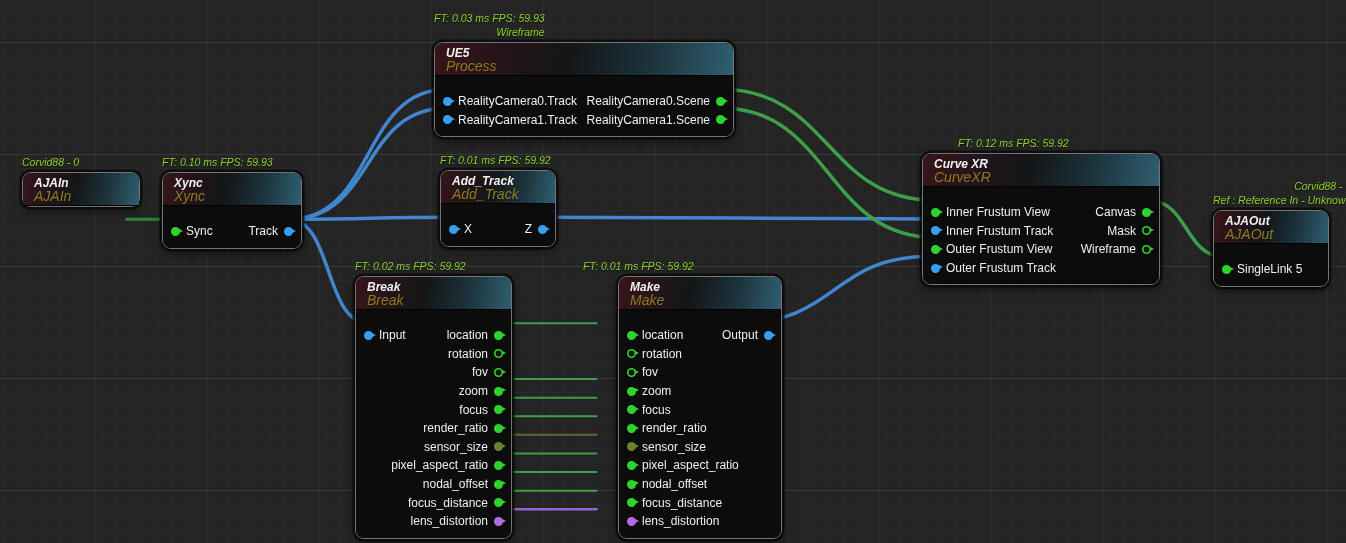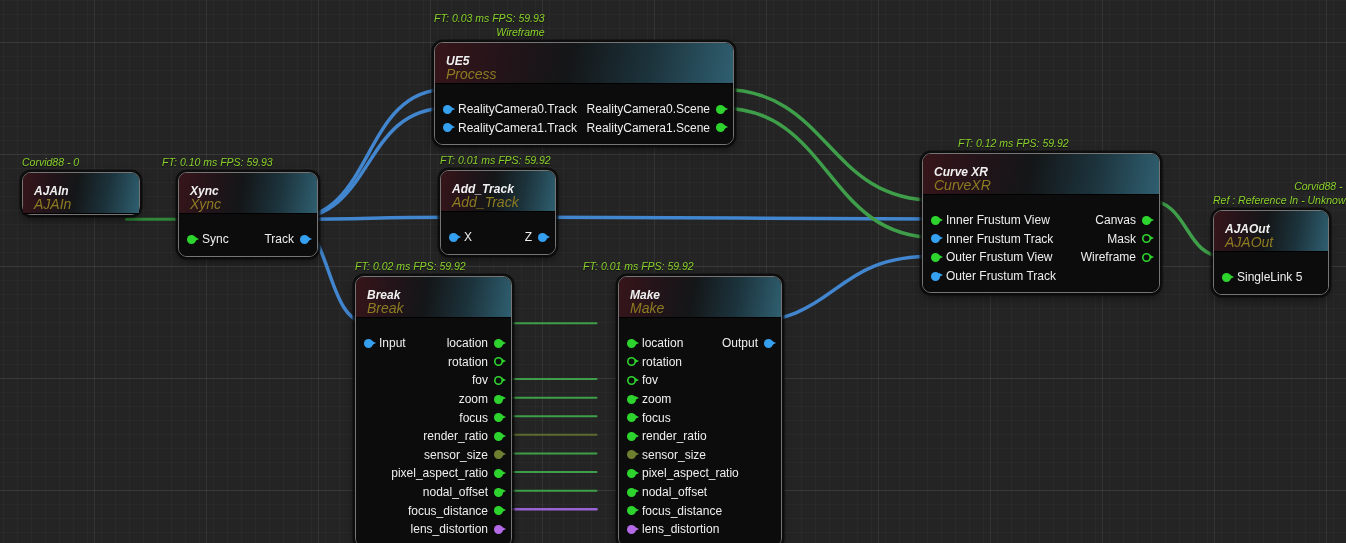--- a/index.html
+++ b/index.html
@@ -23,21 +23,21 @@
     border:1px solid #757575;border-radius:9px;
     background:#0c0c0c;
     box-shadow:0 0 0 2.5px rgba(8,8,8,.75), 0 4px 10px rgba(0,0,0,.55);
   }
   .node-header{
     border-radius:8px 8px 0 0;
     padding:4px 11px 3px 11px;
     background:linear-gradient(100deg,#371519 0%,#24141a 22%,#141617 45%,#1c333c 72%,#2f5f70 100%);
     border-bottom:1px solid #000;
   }
-  .node-title{font-size:12px;font-weight:bold;font-style:italic;color:#f0f0f0;line-height:13px;white-space:nowrap;margin-top:8px;}
+  .node-title{font-size:12px;font-weight:bold;font-style:italic;color:#f0f0f0;line-height:13px;white-space:nowrap;}
   .node-subtitle{font-size:14px;font-style:italic;color:#8d7b22;line-height:12px;white-space:nowrap;}
   .node-body{padding:16px 0 7px 0;border-radius:0 0 8px 8px;background:#0c0c0c;}
   .row{display:flex;align-items:center;justify-content:space-between;height:18.6px;padding:0 8px;}
   .pgroup{display:flex;align-items:center;gap:6px;min-width:0;}
   .plabel{font-size:12px;color:#efefef;white-space:nowrap;}
   .port{position:relative;width:9px;height:9px;border-radius:50%;background:var(--c);flex:0 0 auto;}
   .port::after{
     content:'';position:absolute;left:8px;top:1.8px;
     border-left:4px solid var(--c);
     border-top:2.7px solid transparent;border-bottom:2.7px solid transparent;
@@ -79,21 +79,21 @@
     </div>
     <div class="node" style="left: 22px; top: 172px; width: 116px;">
       <div class="node-header">
         <div class="node-title">AJAIn</div>
         <div class="node-subtitle">AJAIn</div>
       </div>
     </div>
     <div class="node-label" style="left: 162px; top: 155.5px;">
       <div>FT: 0.10 ms FPS: 59.93</div>
     </div>
-    <div class="node" style="left: 178px; top: 172px; width: 138px;">
+    <div class="node" style="left: 162px; top: 172px; width: 138px;">
       <div class="node-header">
         <div class="node-title">Xync</div>
         <div class="node-subtitle">Xync</div>
       </div>
       <div class="node-body">
         <div class="row">
           <div class="pgroup">
             <span class="port" style="--c: #2ed42e;"></span>
             <span class="plabel">Sync</span>
           </div>

